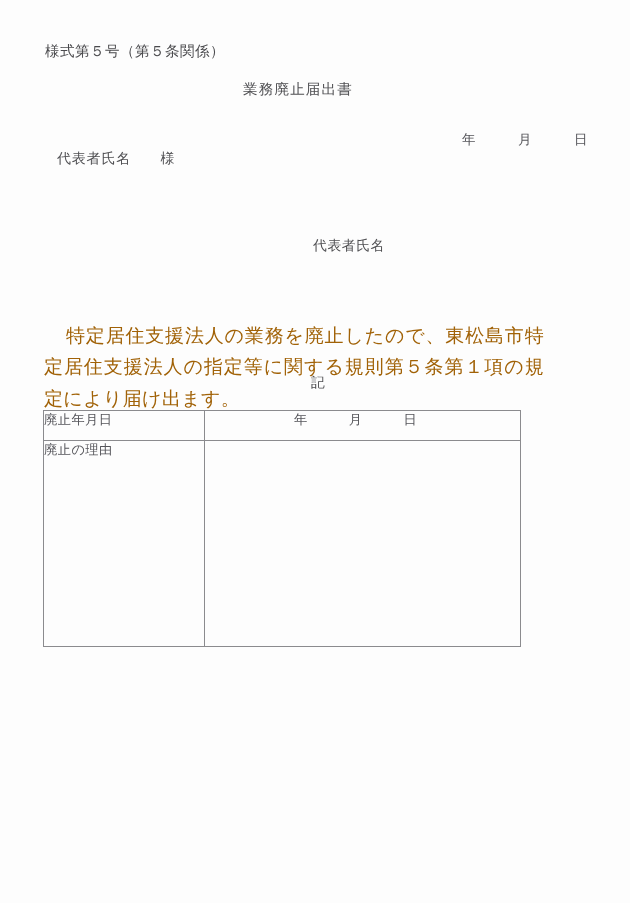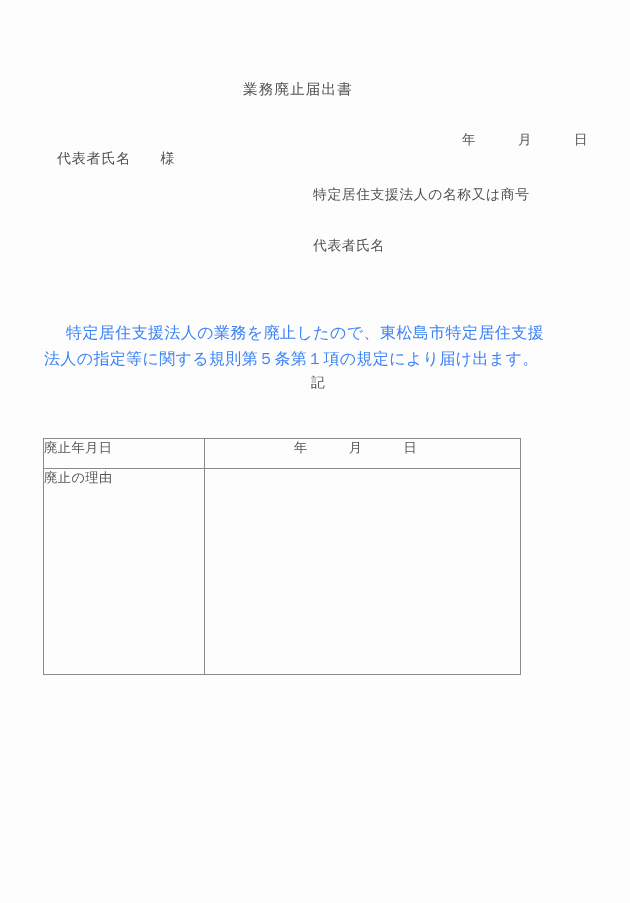--- a/index.html
+++ b/index.html
@@ -90,23 +90,23 @@
     letter-spacing: 0.6px;
     text-align: center;
   }
 
   
   .body-text {
     position: absolute;
     left: 44px;
     top: 320px;
     width: 500px;
-    font-size: 16px;
+    font-size: 19px;
     line-height: 1.65;
-    color: #3b82f6;
+    color: #a16207;
     letter-spacing: 0.35px;
     text-align: justify;
   }
   .body-text .indent {
     padding-left: 22px;
   }
 
   
   .ki-mark {
     left: 0;
@@ -119,21 +119,20 @@
   }
 
   
   .form-table {
     position: absolute;
     left: 43px;
     top: 410px;
     width: 477px;
     border-collapse: collapse;
     table-layout: fixed;
-    margin-top: 28px;
   }
   .form-table td {
     border: 1px solid #8b8b8e;
     font-size: 13.2px;
     color: #55555a;
     letter-spacing: 0.5px;
     vertical-align: top;
     padding: 0;
   }
   .col-label {
@@ -162,28 +161,28 @@
   }
   .reason-body {
     padding: 10px 10px 0 10px;
   }
 </style>
 </head>
 <body>
 
 <div class="page">
 
+  <div class="t form-no">様式第５号（第５条関係）</div>
 
   <div class="t doc-title">業務廃止届出書</div>
 
   <div class="t date-line">年　　　月　　　日</div>
 
   <div class="t addressee">代表者氏名　　様</div>
 
-  <div class="t applicant-name">特定居住支援法人の名称又は商号</div>
 
   <div class="t rep-name">代表者氏名</div>
 
   <div class="body-text">
     <span class="indent">特定居住支援法人の業務を廃止したので、東松島市特定居住支援法人の指定等に関する</span><span>規則第５条第１項の規定により届け出ます。</span>
   </div>
 
   <div class="t ki-mark">記</div>
 
   <table class="form-table">

